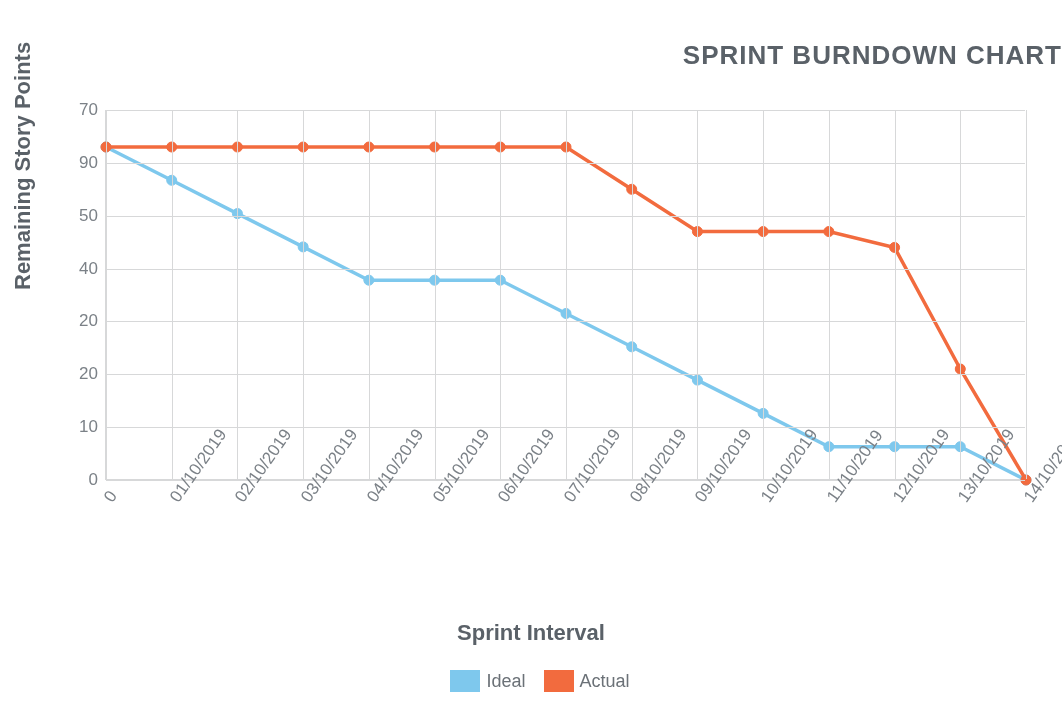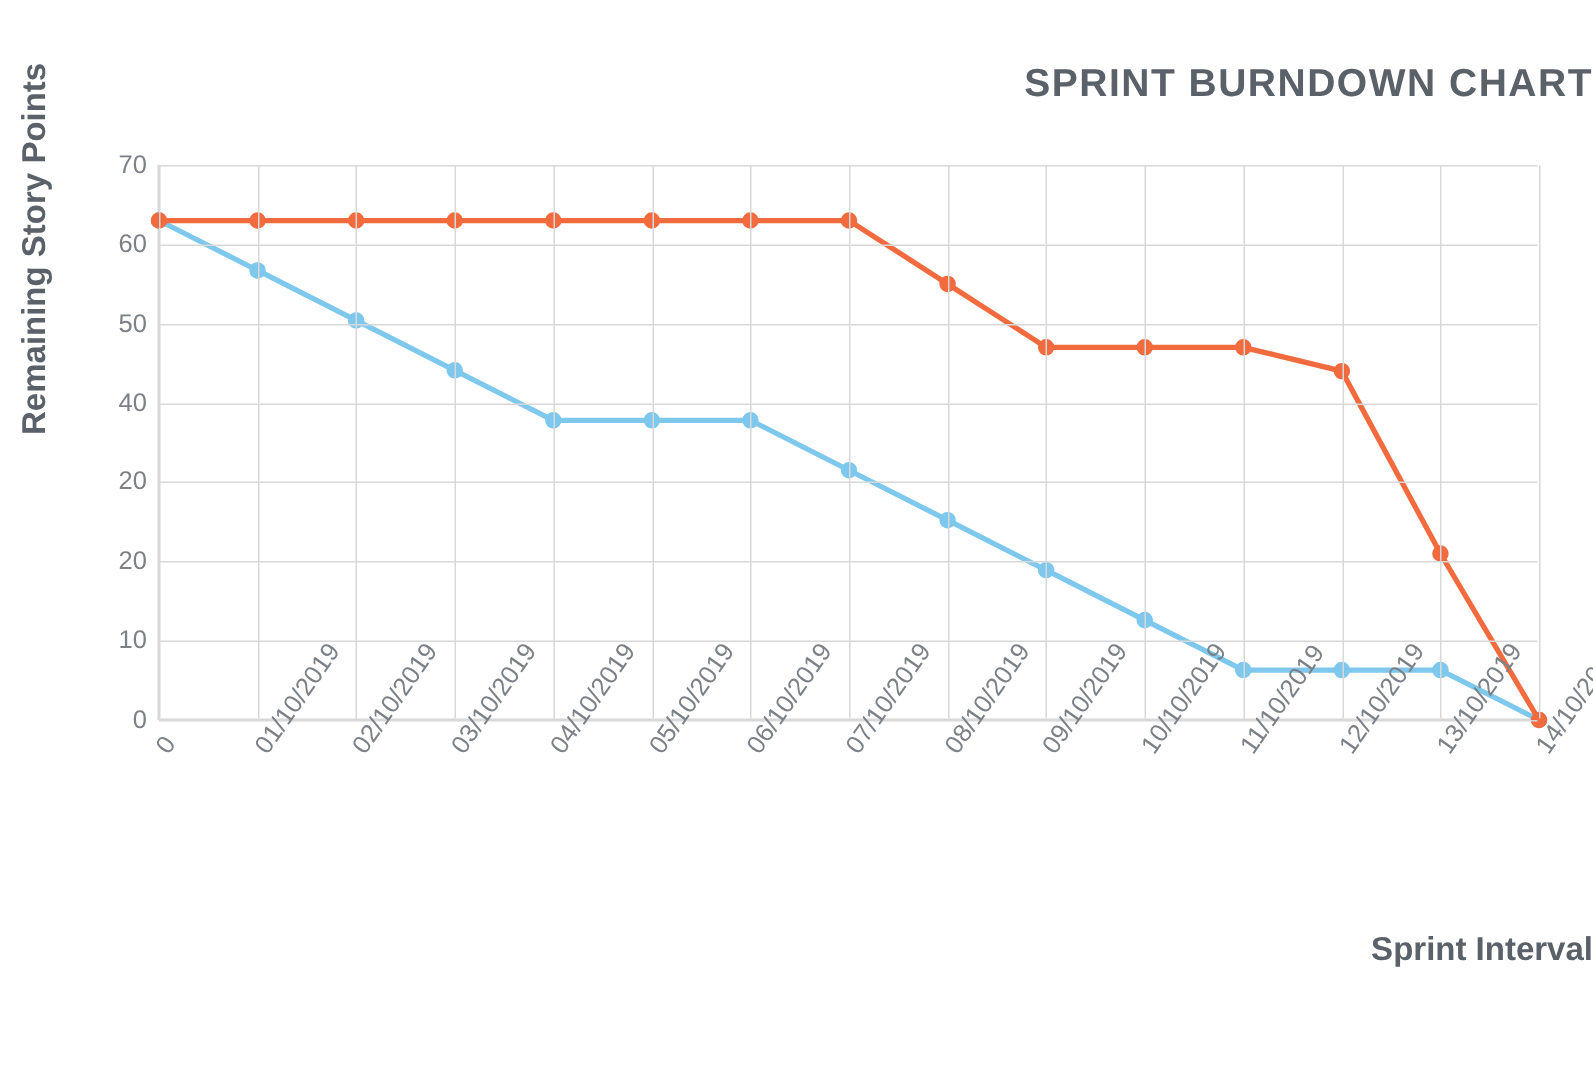--- a/index.html
+++ b/index.html
@@ -35,21 +35,21 @@
     transform-origin: left top;
     font-size: 22px;
     font-weight: 700;
     color: #5a6168;
     white-space: nowrap;
   }
   .xlabel {
     position: absolute;
     left: 0;
     width: 100%;
-    text-align: right;
+    text-align: center;
     top: 620px;
     font-size: 22px;
     font-weight: 700;
     color: #5a6168;
   }
   .plot {
     position: absolute;
     left: 105px;
     top: 110px;
     width: 920px;
@@ -154,21 +154,21 @@
       <div class="ytick" style="top: 317.143px;">10</div>
       <div class="hgrid" style="top: 264.286px;"></div>
       <div class="ytick" style="top: 264.286px;">20</div>
       <div class="hgrid" style="top: 211.429px;"></div>
       <div class="ytick" style="top: 211.429px;">20</div>
       <div class="hgrid" style="top: 158.571px;"></div>
       <div class="ytick" style="top: 158.571px;">40</div>
       <div class="hgrid" style="top: 105.714px;"></div>
       <div class="ytick" style="top: 105.714px; margin-left: 20px;">50</div>
       <div class="hgrid" style="top: 52.8571px;"></div>
-      <div class="ytick" style="top: 52.8571px;">60</div>
+      <div class="ytick" style="top: 52.8571px;">90</div>
       <div class="hgrid" style="top: 0px;"></div>
       <div class="ytick" style="top: 0px; text-align: center;">70</div>
       <div class="vgrid" style="left: 0px;"></div>
       <div class="xtick" style="left: 0px;">0</div>
       <div class="vgrid" style="left: 65.7143px;"></div>
       <div class="xtick" style="left: 65.7143px;">01/10/2019</div>
       <div class="vgrid" style="left: 131.429px;"></div>
       <div class="xtick" style="left: 131.429px;">02/10/2019</div>
       <div class="vgrid" style="left: 197.143px;"></div>
       <div class="xtick" style="left: 197.143px;">03/10/2019</div>
@@ -189,13 +189,14 @@
       <div class="vgrid" style="left: 722.857px;"></div>
       <div class="xtick" style="left: 722.857px;">11/10/2019</div>
       <div class="vgrid" style="left: 788.571px;"></div>
       <div class="xtick" style="left: 788.571px;">12/10/2019</div>
       <div class="vgrid" style="left: 854.286px;"></div>
       <div class="xtick" style="left: 854.286px;">13/10/2019</div>
       <div class="vgrid" style="left: 920px;"></div>
       <div class="xtick" style="left: 920px;">14/10/2019</div>
     </div>
   <div class="xlabel">Sprint Interval</div>
+  <div class="legend" id="legend"><span class="sw" style="background: rgb(126, 200, 237);"></span><span class="lbl">Ideal</span><span class="sw" style="background: rgb(242, 107, 62);"></span><span class="lbl">Actual</span></div>
 </div>
 
 </body></html>

